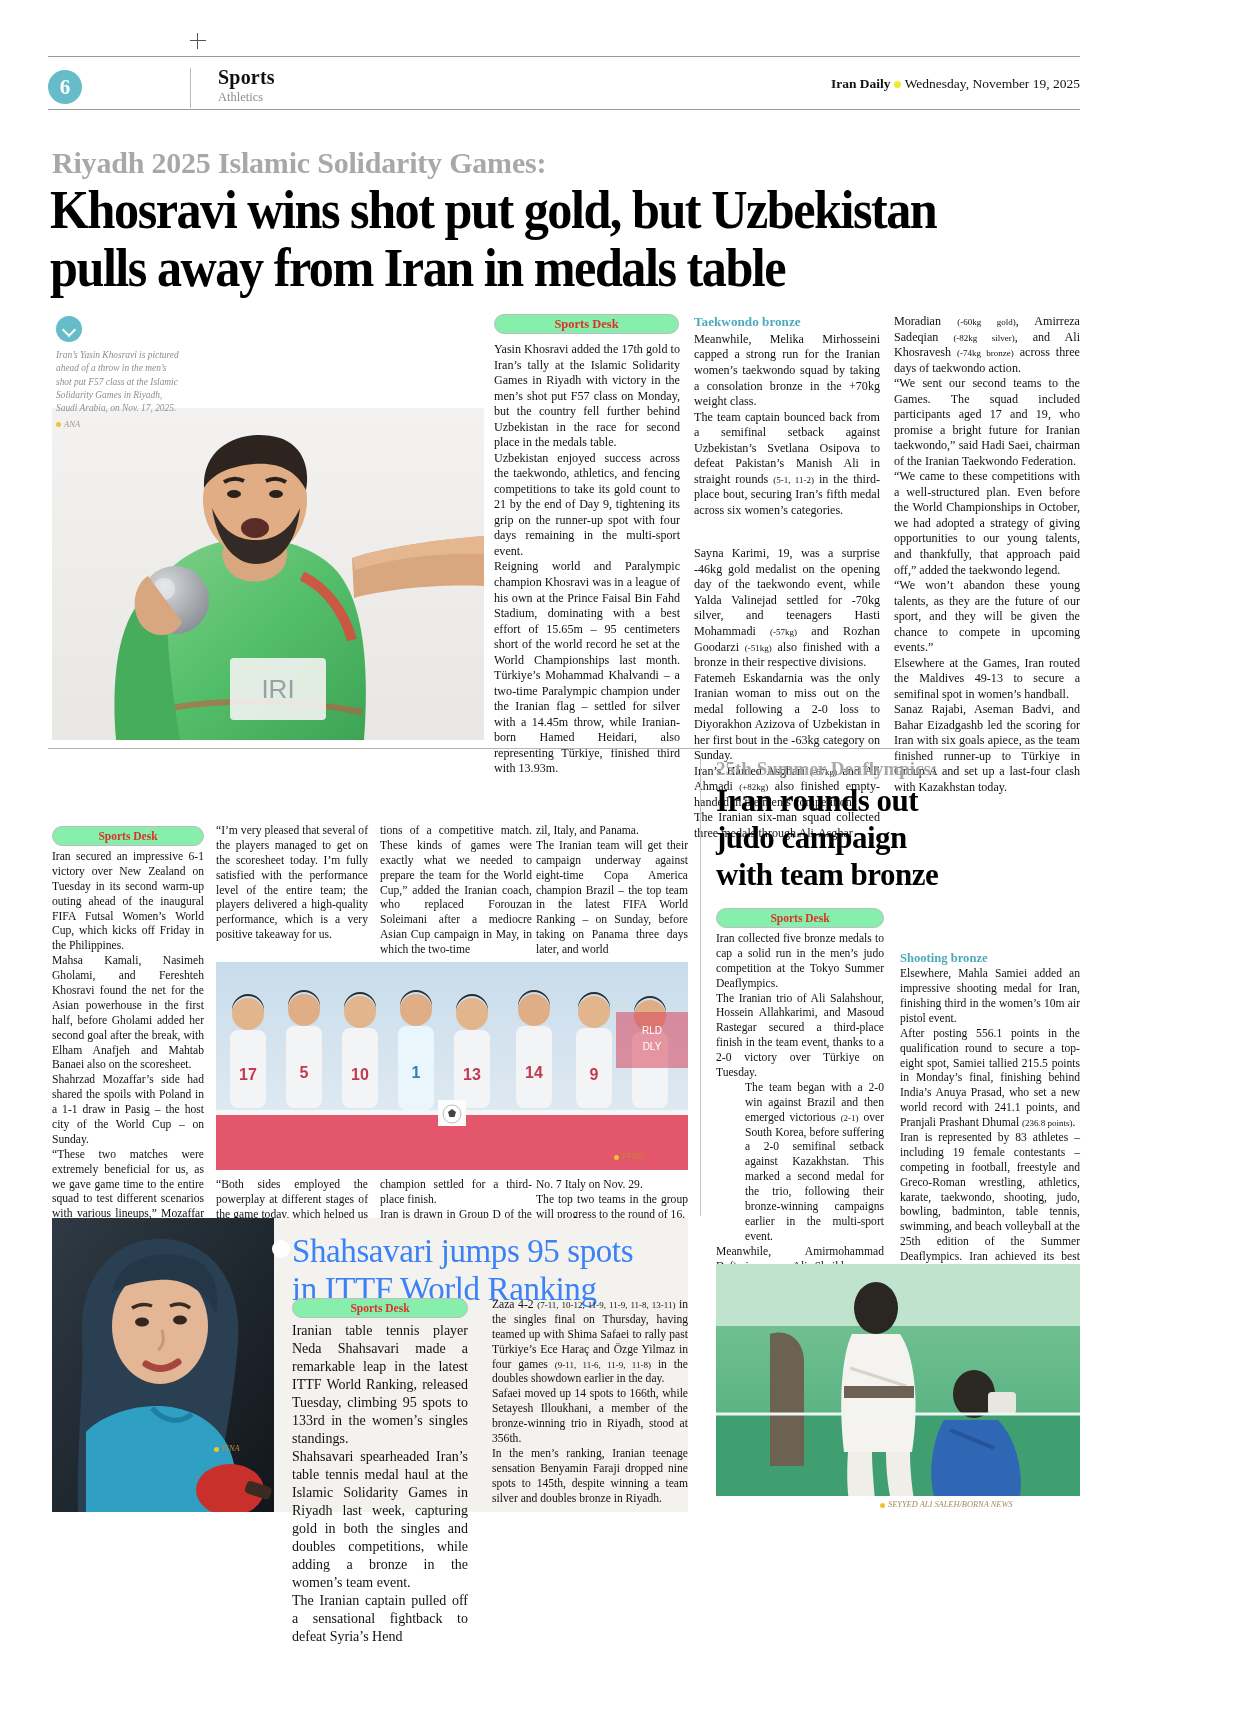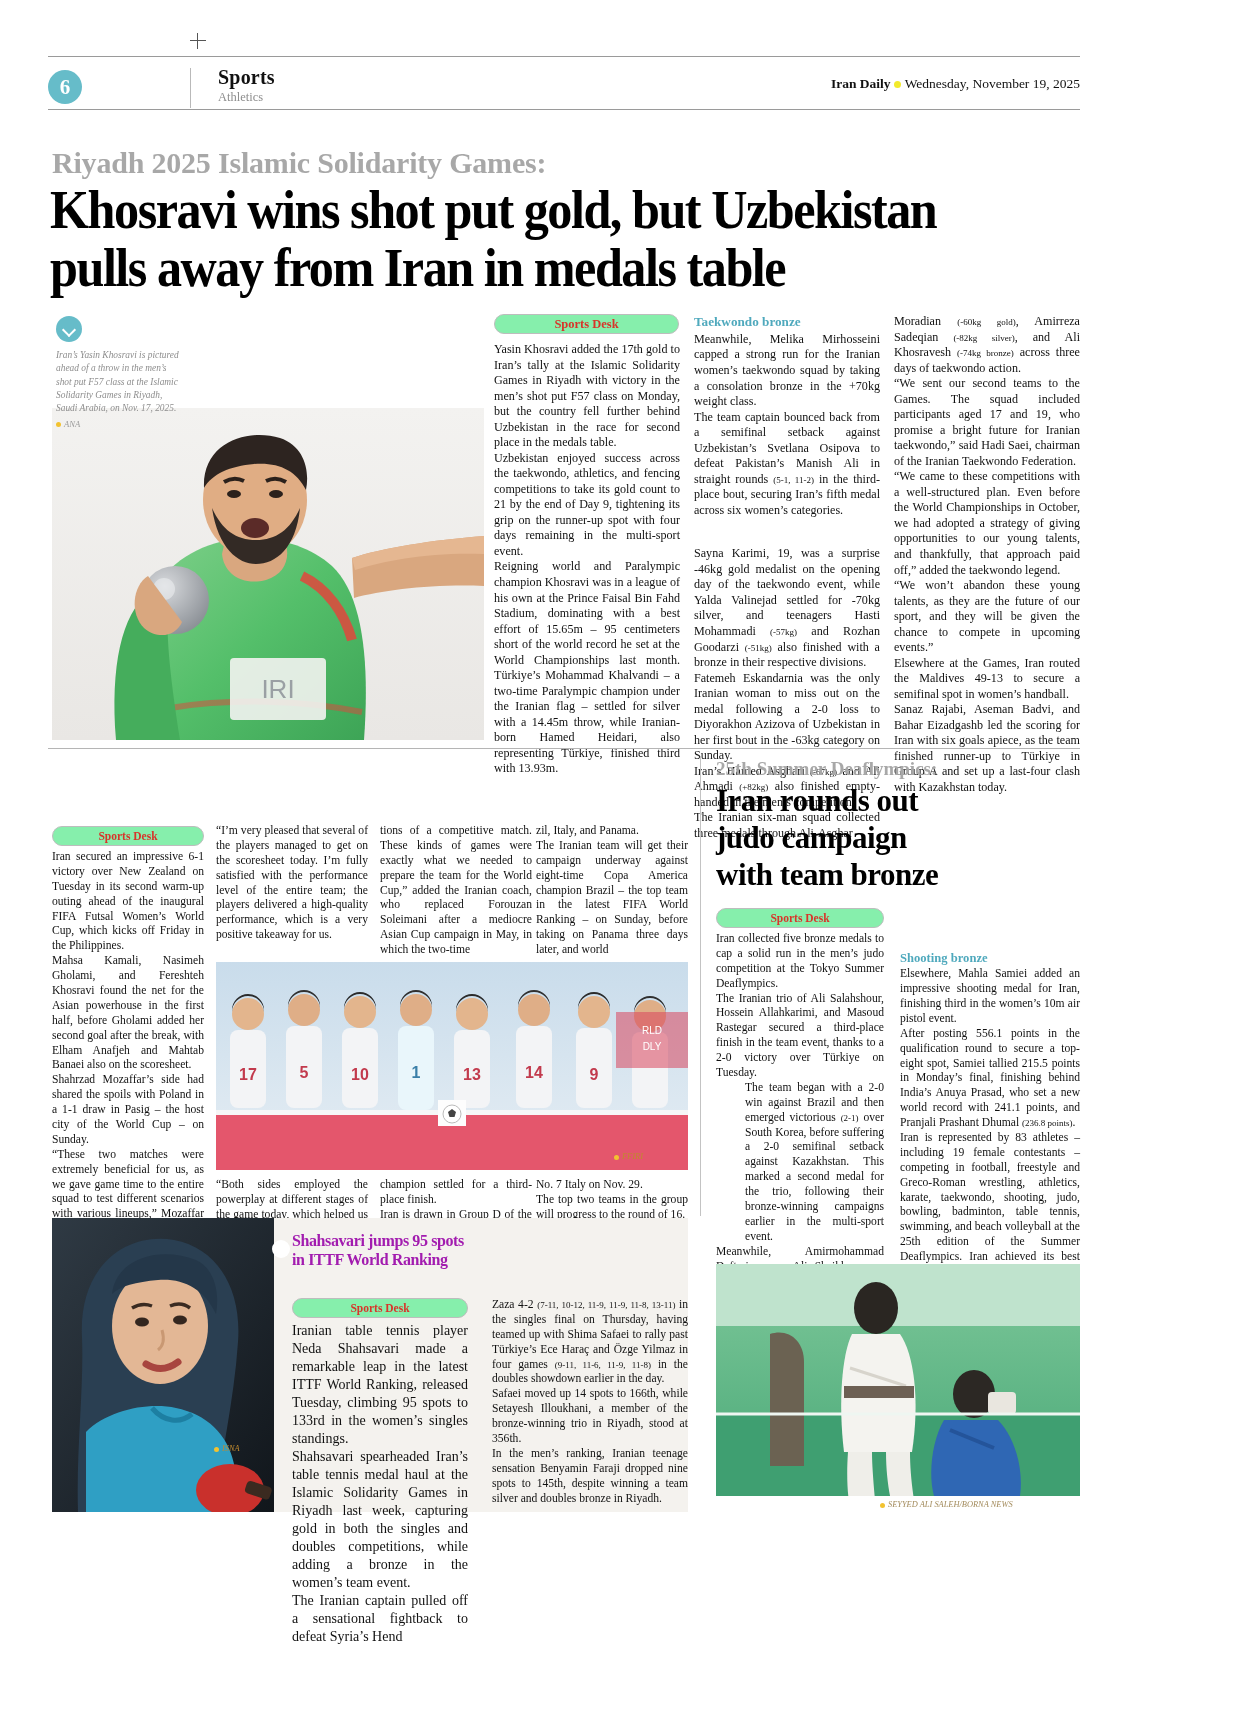--- a/index.html
+++ b/index.html
@@ -103,22 +103,22 @@
   .h2 {
     font-family:"Liberation Serif", serif; font-weight:bold;
     font-size:30px; line-height:1.13; letter-spacing:-.6px; color:#000;
   }
   .h3 {
     font-family:"Liberation Serif", serif; font-weight:bold;
     font-size:31px; line-height:1.2; letter-spacing:-.5px; color:#000;
   }
   .kicker2 { font-family:"Liberation Serif", serif; font-weight:bold;
              font-size:19px; color:#a8a8a8; }
-  .h4 { font-family:"Liberation Serif", serif; font-weight:bold;
-        font-size:16px; line-height:1.16; letter-spacing:-.4px; color:#a21caf; }
+  .h4 { font-family:"Liberation Serif", serif; font-weight:normal;
+        font-size:33px; line-height:1.16; letter-spacing:-.4px; color:#3b82f6; }
 
   .photo { position:absolute; overflow:hidden; }
   .credit { position:absolute; font-family:"Liberation Serif", serif;
             font-style:italic; font-size:8.4px; color:#c08a2e; white-space:nowrap; }
   .credit .cdot { display:inline-block; width:5px; height:5px; border-radius:50%;
                   background:#f2c230; margin-right:3px; vertical-align:middle; }
   .credit.light { color:#a38b5c; }
 
   .panel-bg { position:absolute; background:#f4f2ee; }
 </style>

